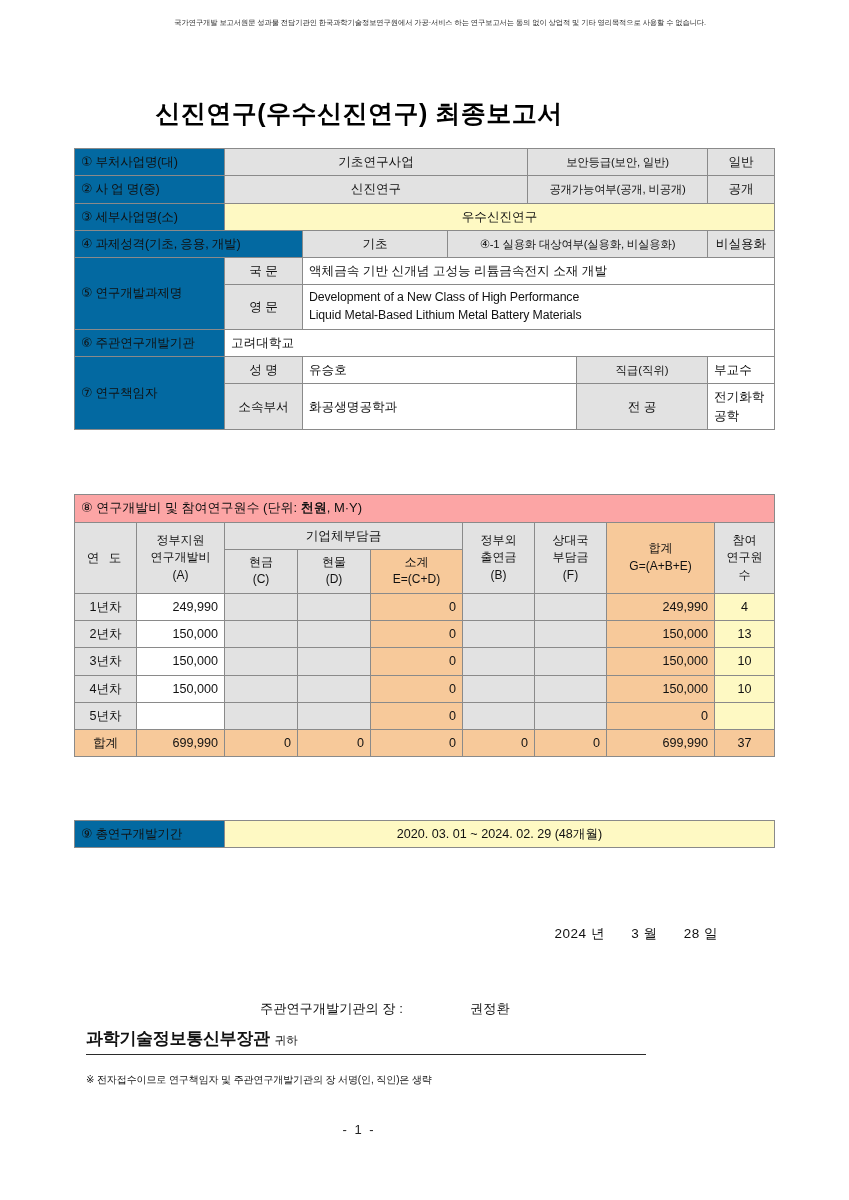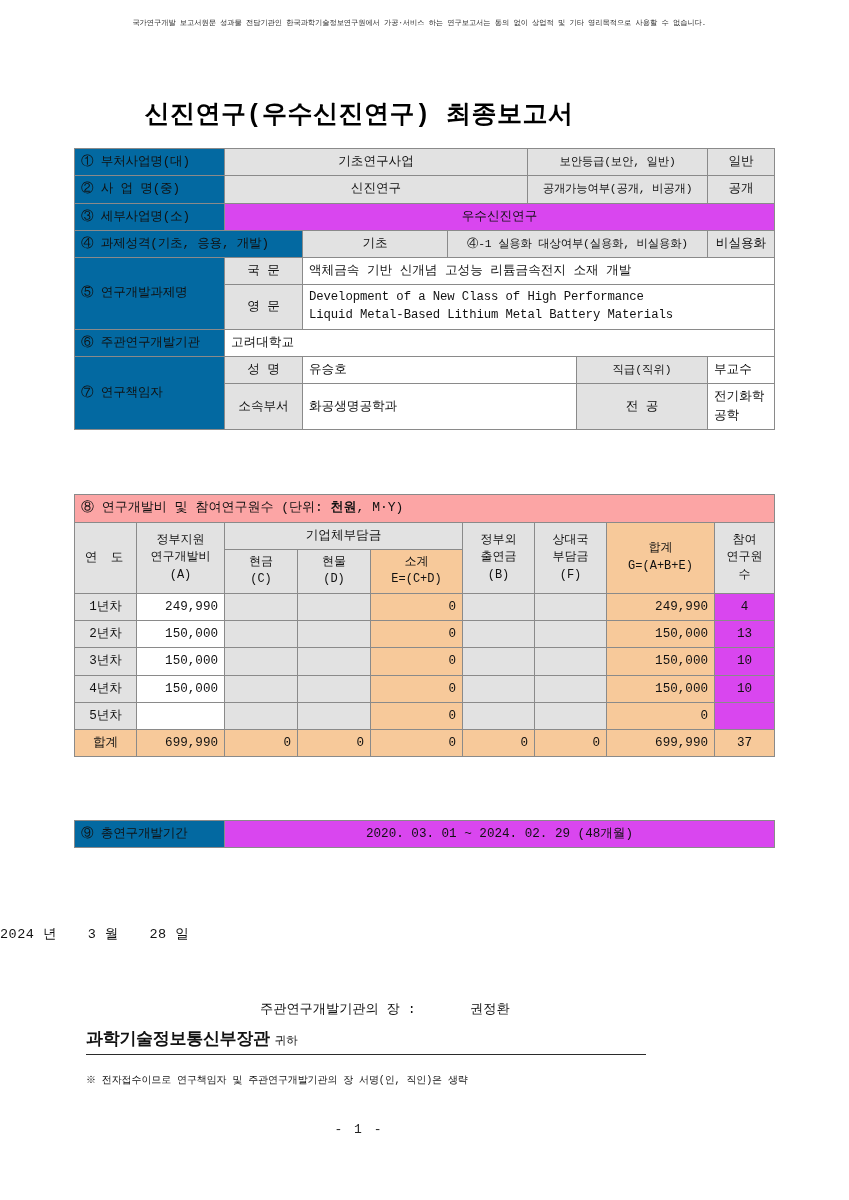--- a/index.html
+++ b/index.html
@@ -6,21 +6,21 @@
   html, body { margin: 0; padding: 0; }
   body {
     width: 849px;
     height: 1200px;
     background: #ffffff;
     font-family: "Liberation Sans", "DejaVu Sans", sans-serif;
     color: #111;
     position: relative;
     overflow: hidden;
   }
-  .page { position: relative; width: 718px; height: 1200px; padding: 0; font-family: Liberation Mono, monospace; }
+  .page { position: relative; width: 718px; height: 1200px; padding: 0; }
 
   
   .notice {
     position: absolute;
     top: 18px;
     left: 0; right: 12px;
     text-align: right;
     font-size: 7.3px;
     letter-spacing: -0.1px;
     color: #2b2b2b;
@@ -54,21 +54,21 @@
     padding: 4px 6px;
     vertical-align: middle;
     line-height: 1.45;
   }
   #info-table { top: 148px; }
   #budget-table { top: 494px; }
   #period-table { top: 820px; }
 
   .hdr  { background: #e2e2e2; text-align: center; }
   .hdrL { background: #0369a1; text-align: left; }
-  .val  { background: #d946ef; text-align: center; }
+  .val  { background: #fef9c3; text-align: center; }
   .valL { background: #ffffff; text-align: left; }
   .num  { background: #ffffff; text-align: right; padding-right: 8px; }
   .numg { background: #e2e2e2; text-align: right; padding-right: 8px; }
   .orng { background: #f7c99a; text-align: right; padding-right: 8px; }
   .orngc{ background: #f7c99a; text-align: center; }
   .spaced3 { letter-spacing: 3px; margin-left: 42px; }
   .tight { letter-spacing: -0.2px; }
   .eng { font-size: 12.3px; letter-spacing: -0.1px; line-height: 1.55; }
   .small11 { font-size: 11.4px; }
   .small12 { font-size: 12px; }
@@ -91,21 +91,21 @@
     font-size: 13.2px;
     line-height: 1.75;
     letter-spacing: -0.1px;
     text-align: justify;
   }
 
   
   .sig-date {
     position: absolute;
     top: 925px; left: 0; right: 0;
-    text-align: left;
+    text-align: right;
     font-size: 13.5px;
     letter-spacing: 0.5px;
   }
   .sig-date .gap { display: inline-block; width: 22px; }
   .sig-row {
     position: absolute;
     left: 74px; width: 702px;
     font-size: 13.2px;
   }
   #sig-pi { top: 965px; }

